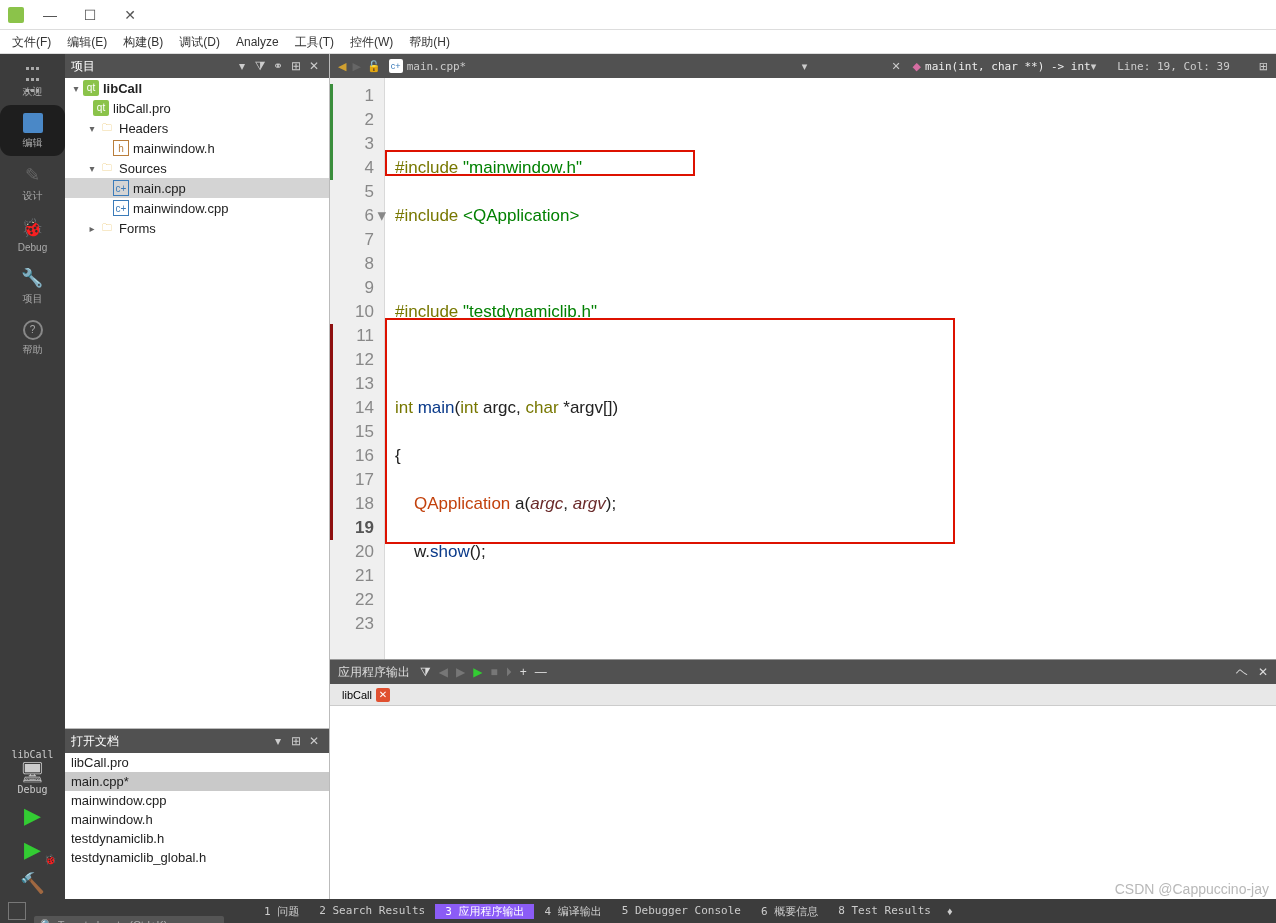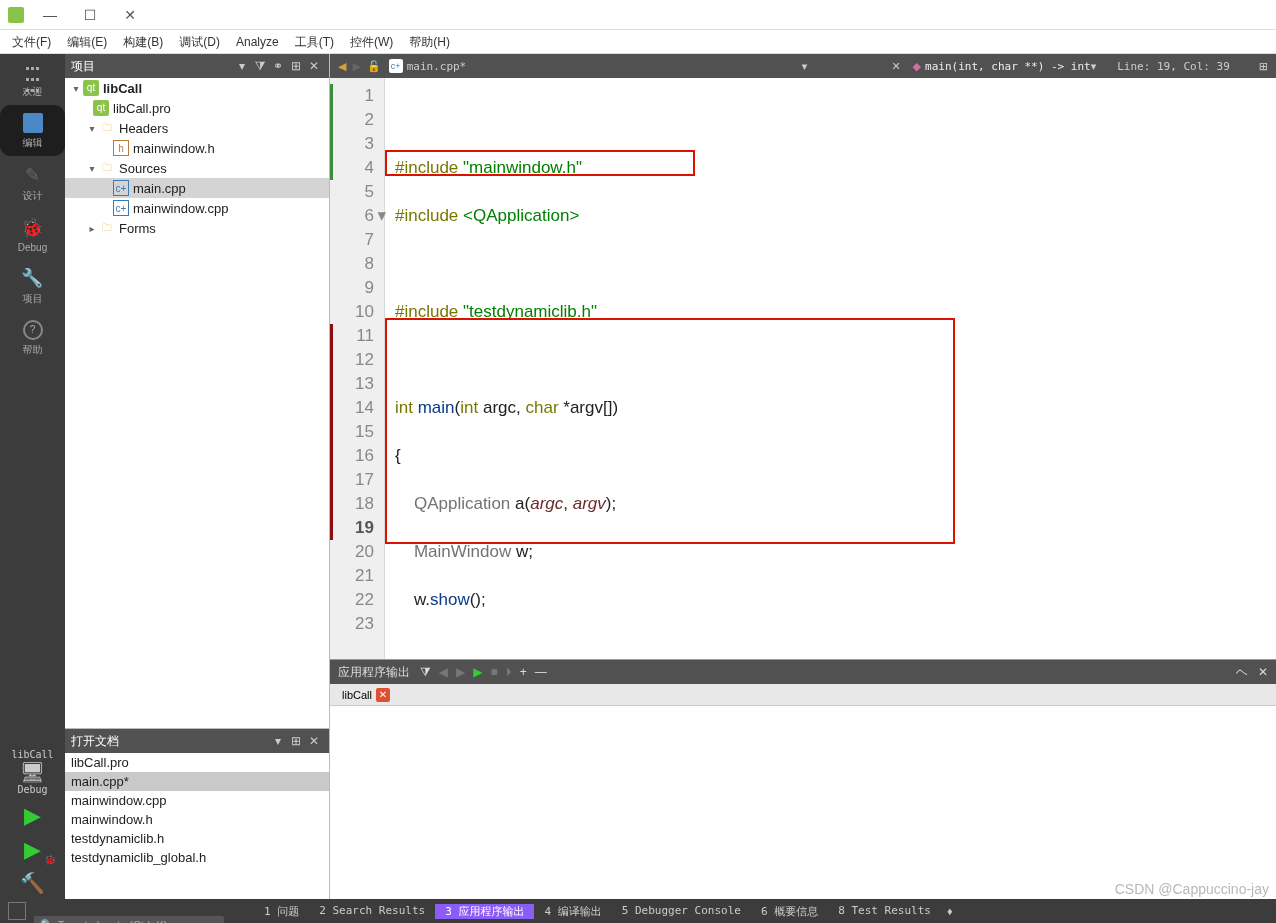--- a/index.html
+++ b/index.html
@@ -48,21 +48,21 @@
 .editor-tb .cpp-ico{display:inline-block;width:14px;height:14px;background:#fff;color:#3b7bb9;text-align:center;line-height:14px;font-size:9px;border-radius:2px;}
 .code-area{flex:1;display:flex;background:#fff;overflow:auto;}
 .gutter{width:55px;background:#efefef;border-right:1px solid #d9d9d9;text-align:right;padding:6px 10px 6px 4px;font-family:"Consolas",monospace;font-size:17px;color:#888;line-height:24px;position:relative;}
 .gutter .ln{height:24px;}
 .gutter .ln.current{font-weight:bold;color:#555;}
 .gutter .bar{position:absolute;left:0;width:3px;background:#8e0f0f;}
 .gutter .bar.g{background:#3a8e3c;}
 .code{flex:1;padding:6px 10px;font-family:"Consolas",monospace;font-size:17px;line-height:24px;color:#222;position:relative;white-space:pre;}
 .code .line{height:24px;}
 .kw{color:#777700;}
-.type{color:#737373;text-align:center;}
+.type{color:#c2410c;text-align:center;}
 .str{color:#008000;}
 .fn{color:#0a3a8a;}
 .param{color:#6a2a2a;font-style:italic;}
 .redbox{position:absolute;border:2px solid #d10;pointer-events:none;}
 .output-area{height:240px;display:flex;flex-direction:column;border-top:1px solid #999;}
 .out-header{height:24px;background:#515151;display:flex;align-items:center;color:#ddd;padding:0 8px;gap:10px;}
 .out-header .title{flex:0 0 auto;}
 .out-header .controls{display:flex;gap:8px;align-items:center;}
 .out-header .spring{flex:1;}
 .out-header .play{color:#3c3;}
@@ -262,21 +262,20 @@
 <div class="redbox" style="top:72px;left:0;width:310px;height:26px;"></div>
 <div class="redbox" style="top:240px;left:0;width:570px;height:226px;"></div>
 <div class="line"><span class="kw">#include</span> <span class="str">"mainwindow.h"</span></div>
 <div class="line"><span class="kw">#include</span> <span class="str">&lt;QApplication&gt;</span></div>
 <div class="line"></div>
 <div class="line"><span class="kw">#include</span> <span class="str">"testdynamiclib.h"</span></div>
 <div class="line"></div>
 <div class="line"><span class="kw">int</span> <span class="fn">main</span>(<span class="kw">int</span> <span>argc</span>, <span class="kw">char</span> *<span>argv</span>[])</div>
 <div class="line">{</div>
 <div class="line">    <span class="type">QApplication</span> <span>a</span>(<span class="param">argc</span>, <span class="param">argv</span>);</div>
-<div class="line">    <span class="type">MainWindow</span> <span>w</span>;</div>
 <div class="line">    <span>w</span>.<span class="fn">show</span>();</div>
 <div class="line"></div>
 
 
 
 
 
 
 
 

